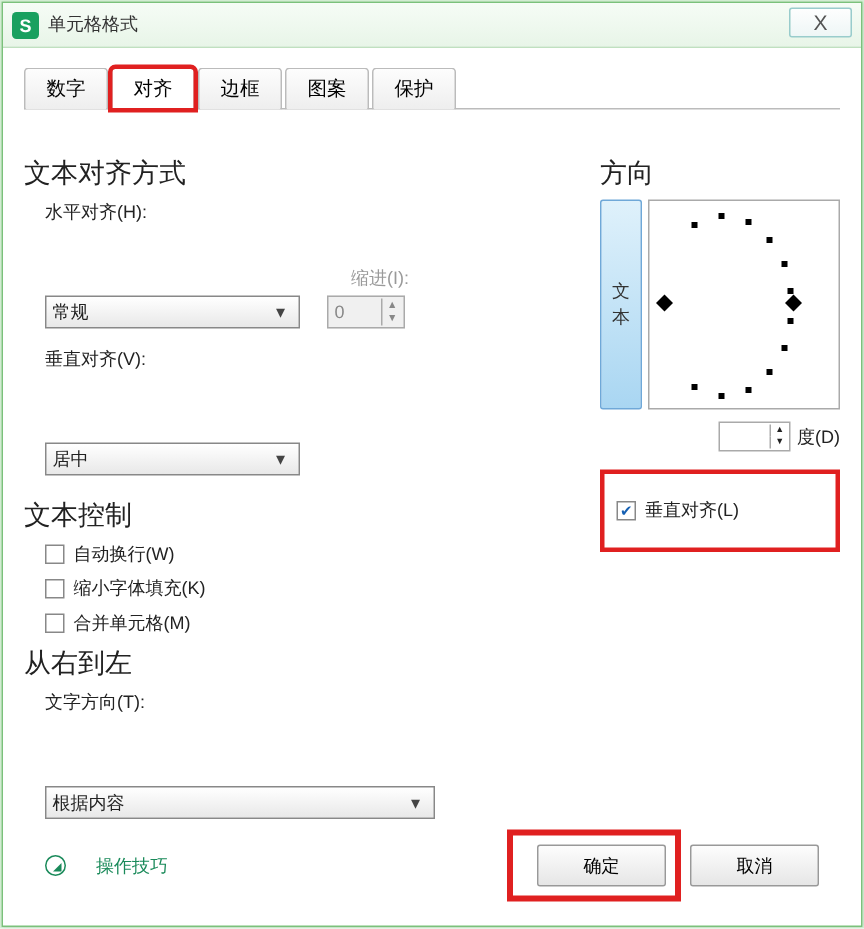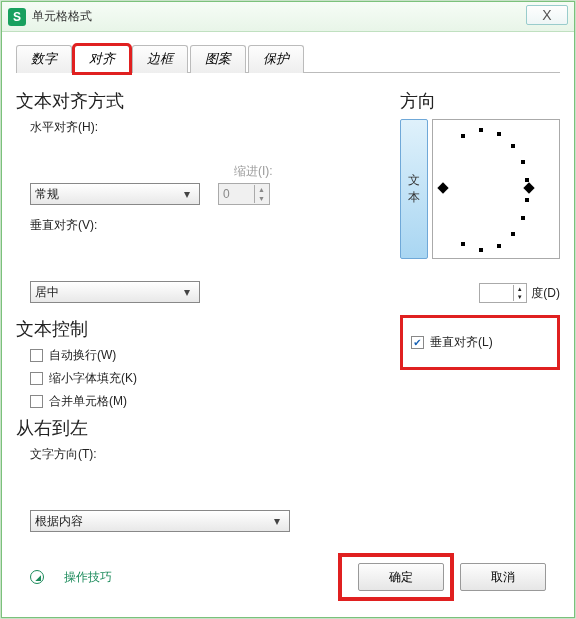--- a/index.html
+++ b/index.html
@@ -3,21 +3,21 @@
 <meta charset="utf-8">
 <style>
   * { box-sizing: border-box; font-family: "Microsoft YaHei", "SimSun", sans-serif; }
   body { margin: 0; background: #d6f0d6; width: 576px; height: 619px; overflow: hidden; }
   .window { position: absolute; left: 1px; top: 1px; width: 574px; height: 617px; background: #fff; border: 1px solid #7bc17b; box-shadow: 0 0 2px rgba(0,0,0,0.2); display: flex; flex-direction: column; }
   .titlebar { height: 30px; background: linear-gradient(#f6fcf6,#e8f5e8); border-bottom: 1px solid #c0e0c0; display: flex; align-items: center; padding: 0 6px; position: relative; }
   .app-icon { width: 18px; height: 18px; background: #19a05f; color: #fff; font-size: 12px; font-weight: bold; border-radius: 3px; display: flex; align-items: center; justify-content: center; margin-right: 6px; }
   .title-text { font-size: 12px; color: #333; }
   .close-btn { position: absolute; right: 6px; top: 3px; width: 42px; height: 20px; border: 1px solid #9cc; border-radius: 2px; background: linear-gradient(#fefefe,#eef6f6); display: flex; align-items: center; justify-content: center; color: #555; font-size: 14px; }
   .body { flex: 1; padding: 12px 14px 8px 14px; display: flex; flex-direction: column; }
-  .tabs { display: flex; border-bottom: 1px solid #bbb; margin-bottom: 10px; position: relative; font-style: italic; }
+  .tabs { display: flex; border-bottom: 1px solid #bbb; margin-bottom: 24px; position: relative; }
   .tab { padding: 4px 14px; font-size: 13px; border: 1px solid #bbb; border-bottom: none; margin-right: 2px; background: linear-gradient(#fdfdfd,#eee); border-radius: 3px 3px 0 0; cursor: pointer; position: relative; top: 1px; }
   .tab.active { background: #fff; border-bottom: 1px solid #fff; }
   .hl-red { outline: 3px solid #e02020; outline-offset: -1px; }
   .content { flex: 1; display: flex; font-size: 12px; color: #222; }
   .left-col { flex: 1; padding-right: 10px; }
   .right-col { width: 160px; }
   .section-title { font-size: 18px; margin: 6px 0 6px 0; }
   .section-body { padding-left: 14px; }
   .row { margin-bottom: 6px; }
   .label { display: block; margin-bottom: 3px; }
@@ -27,21 +27,21 @@
   .spinner { width: 52px; height: 22px; border: 1px solid #aaa; background: #f0f0f0; display: inline-flex; align-items: center; color: #888; padding-left: 4px; position: relative; }
   .spinner .sp-btns { position:absolute; right:1px; top:1px; bottom:1px; width:14px; display:flex; flex-direction:column; }
   .spinner .sp-btns div { flex:1; border-left:1px solid #aaa; font-size:7px; display:flex; align-items:center; justify-content:center; color:#888;}
   .check-row { display: flex; align-items: center; margin: 6px 0; }
   .check { width: 13px; height: 13px; border: 1px solid #888; margin-right: 6px; background: #fff; display:flex; align-items:center; justify-content:center; font-size:10px; color:#1560b3;}
   .orient-row { display: flex; gap: 4px; margin-bottom: 6px; }
   .vert-btn { width: 28px; height: 140px; border: 1px solid #6fa8d8; background: linear-gradient(#dff1fb,#a9d6f2); display: flex; flex-direction: column; align-items: center; justify-content: center; font-size: 12px; color: #333; border-radius: 2px; }
   .arc-box { flex:1; height: 140px; border: 1px solid #aaa; position: relative; background: #fff; }
   .dot { position:absolute; width:4px; height:4px; background:#000; }
   .diamond { position:absolute; width:8px; height:8px; background:#000; transform: rotate(45deg); }
-  .deg-row { display:flex; align-items:center; justify-content:flex-end; gap:4px; margin-top:24px;}
+  .deg-row { display:flex; align-items:center; justify-content:flex-end; gap:4px; margin-top:8px;}
   .deg-input { width:48px; height:20px; border:1px solid #aaa; background:#fff; position:relative;}
   .deg-input .sp-btns { position:absolute; right:1px; top:1px; bottom:1px; width:12px; display:flex; flex-direction:column;}
   .deg-input .sp-btns div { flex:1; border-left:1px solid #aaa; font-size:6px; display:flex; align-items:center; justify-content:center;}
   .vert-check-box { border: 3px solid #e02020; padding: 10px 8px; margin-top: 12px; }
   .footer { height: 54px; border-top: 0; display:flex; align-items:center; padding: 0 14px 10px 14px; }
   .tips { display:flex; align-items:center; color:#1a8a5a; font-size:12px; gap:20px; }
   .tips-icon { width:14px; height:14px; border:1.5px solid #1a8a5a; border-radius:50%; position:relative;}
   .tips-icon::after { content:""; position:absolute; right:-2px; bottom:-2px; border:4px solid transparent; border-left-color:#1a8a5a; transform:rotate(45deg);}
   .spacer { flex:1; }
   .btn { width: 86px; height: 28px; border:1px solid #999; background: linear-gradient(#fdfdfd,#e6e6e6); font-size:12px; display:flex; align-items:center; justify-content:center; margin-left:10px; border-radius:2px; cursor:pointer;}

